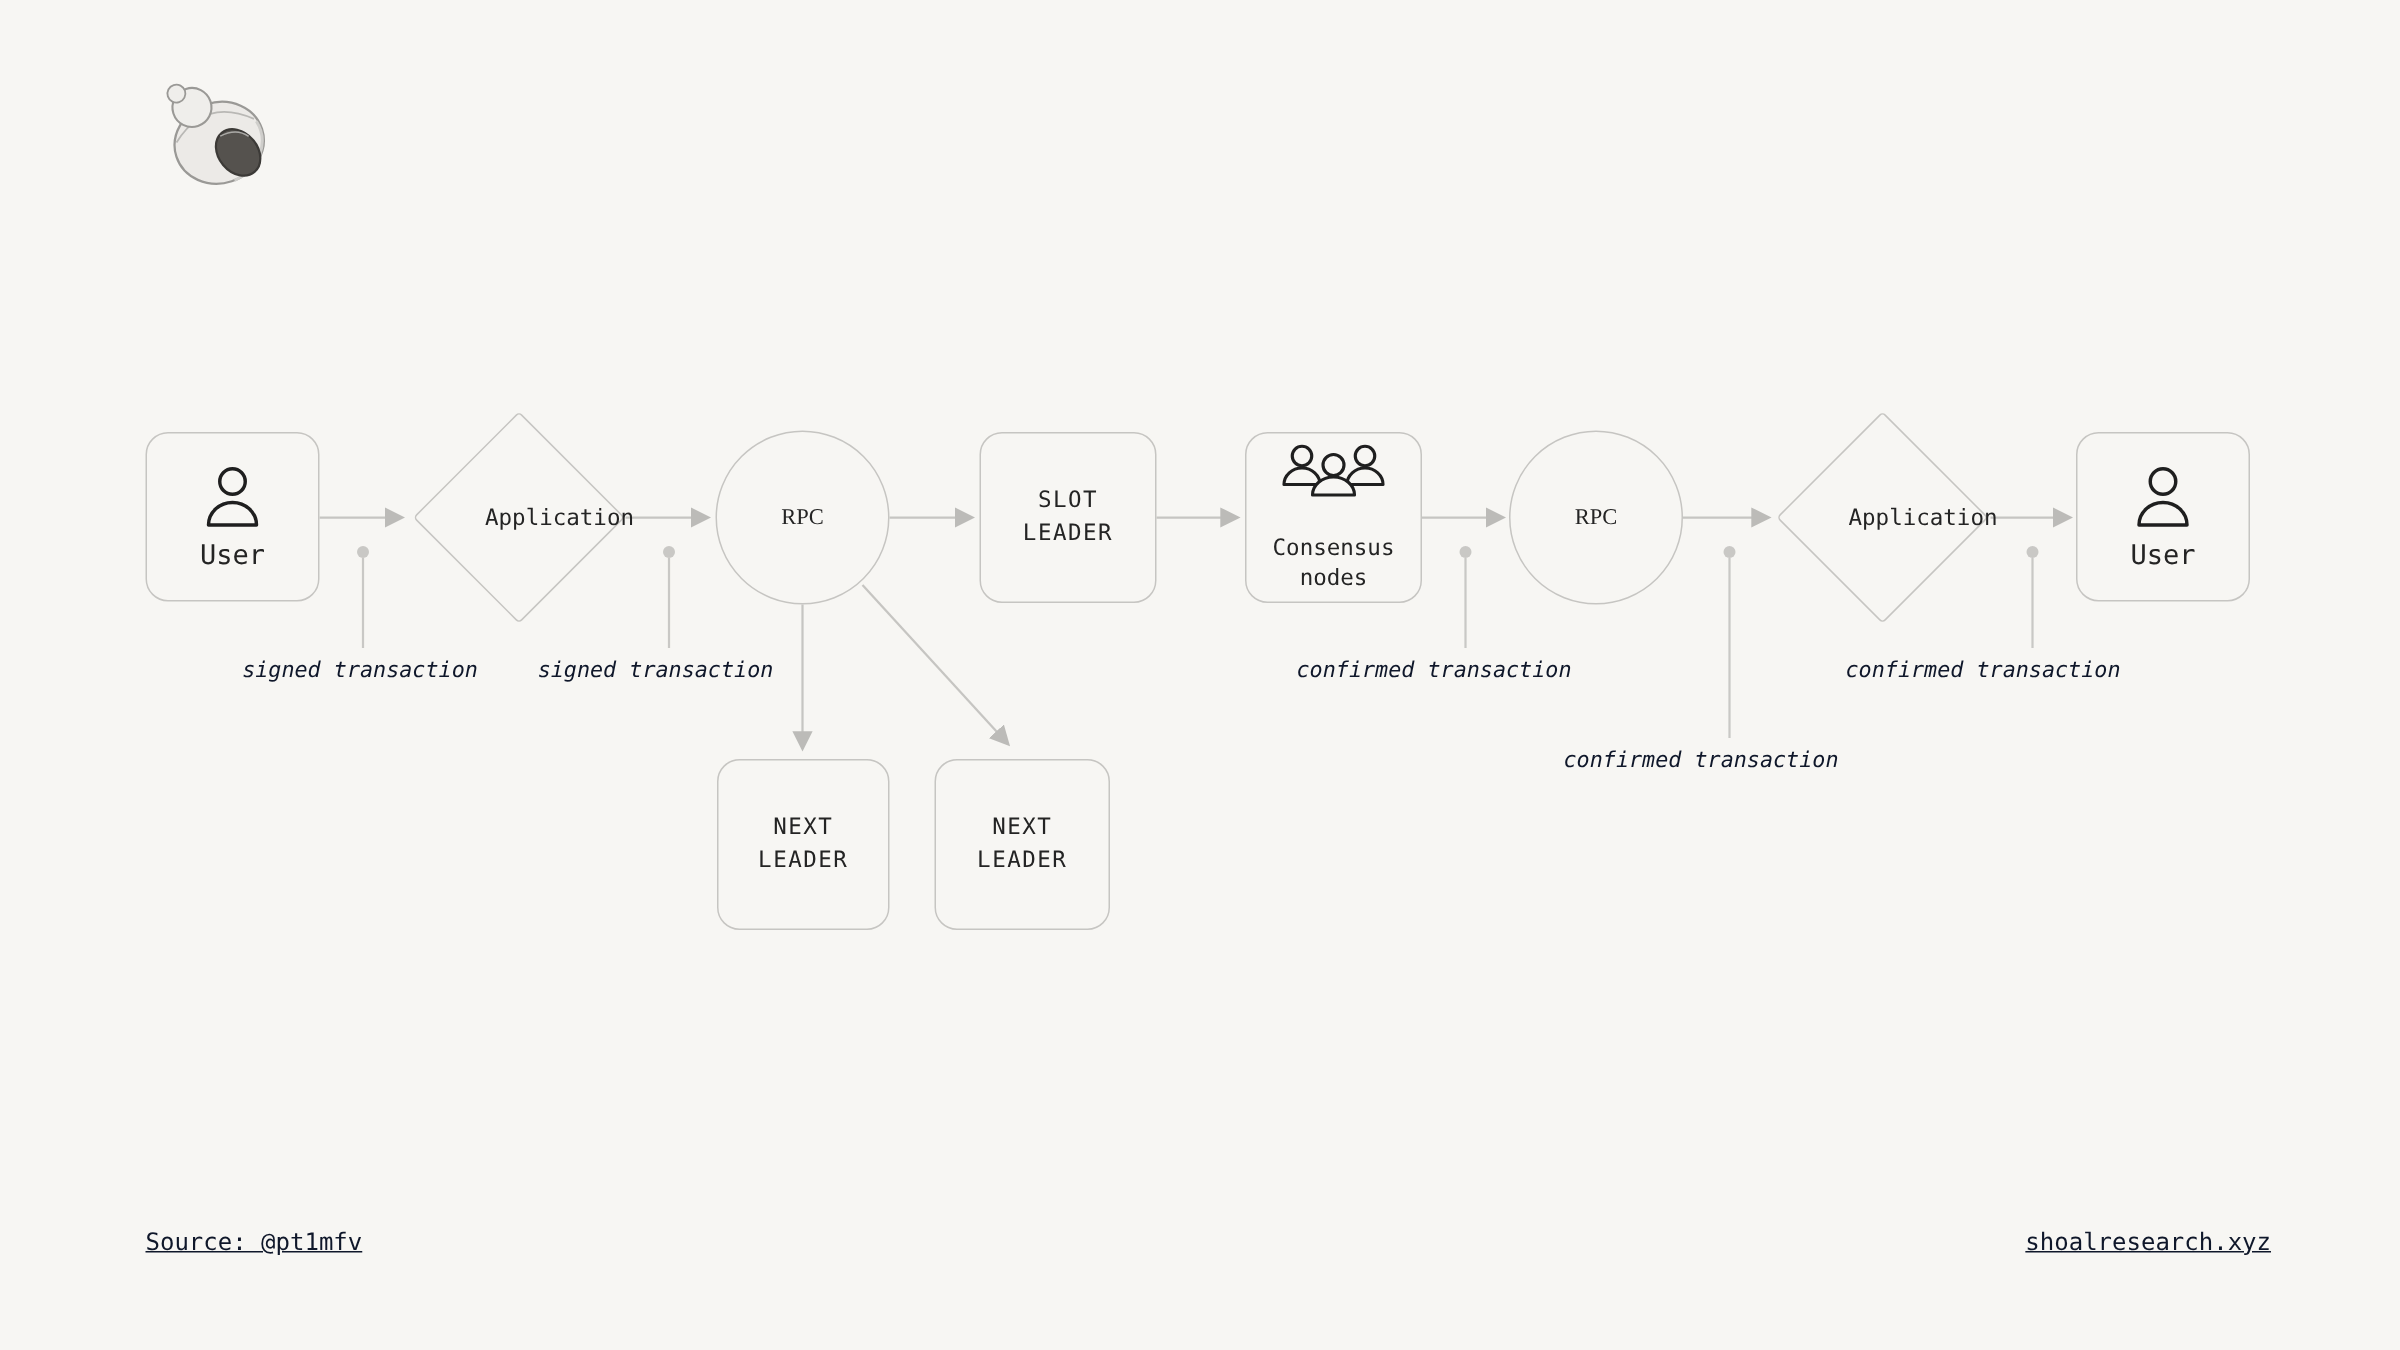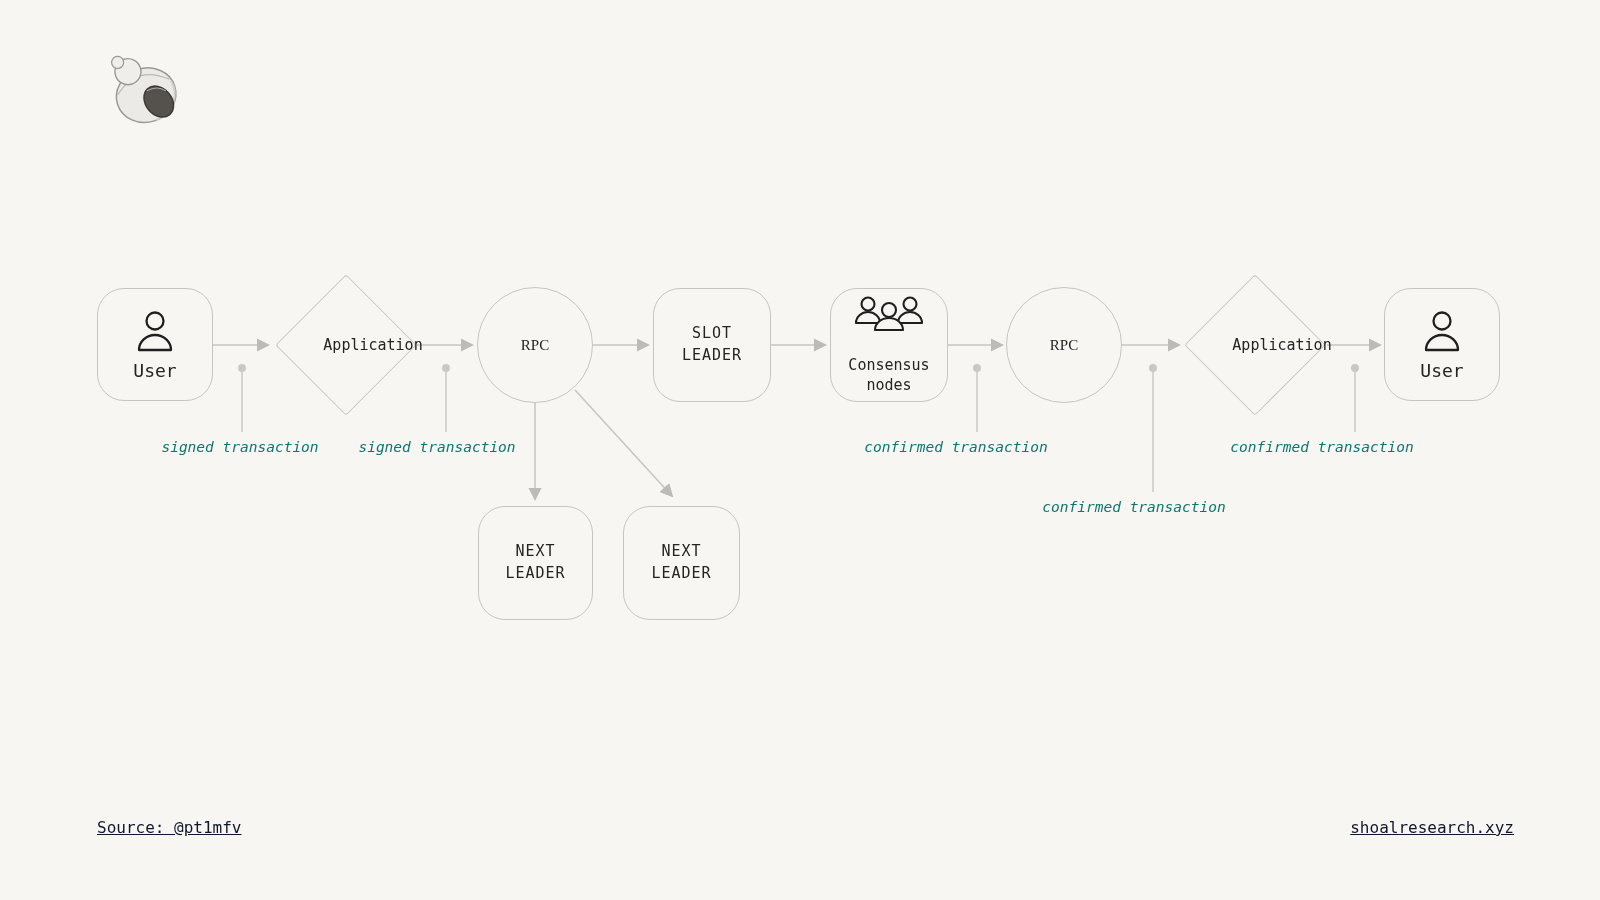--- a/index.html
+++ b/index.html
@@ -20,42 +20,42 @@
   
   .wires { position:absolute; left:0; top:0; width:1600px; height:900px; pointer-events:none; }
 
   
   .node {
     position:absolute; box-sizing:border-box;
     border:1.5px solid #c6c5c2; background:#f7f6f3;
     display:flex; flex-direction:column; align-items:center; justify-content:center;
     gap:7px;
   }
-  .rounded { border-radius:27px; }
+  .rounded { border-radius:15px; }
   .circle  { border-radius:50%;font-family:Liberation Serif, serif; }
 
   .node-label       { font-size:15px; color:#242424; text-align:center; }
   .node-label.big   { font-size:18px; }
   .node-label.caps  { letter-spacing:1px; line-height:1.45; width:96px; }
   .node-label.wrap  { line-height:1.3; width:96px; }
 
   .diamond {
     position:absolute; box-sizing:border-box; width:100px; height:100px;
     border:1.4px solid #c6c5c2; background:#f7f6f3;
     transform:rotate(45deg); border-radius:3px;
   }
   .diamond-label {
     position:absolute; transform:translate(-50%,-50%);
     font-size:15px; color:#242424; white-space:nowrap;margin-left:27px;
   }
 
   
   .edge-label {
     position:absolute; transform:translateX(-50%);
-    font-style:italic; font-size:14.5px; color:#0f766e; white-space:nowrap;
+    font-style:italic; font-size:14.5px; color:#0f172a; white-space:nowrap;
   }
 
   
   .footer-text { position:absolute; top:818px; font-size:16px; color:#0f172a; white-space:nowrap;text-decoration:underline; }
   .footer-left  { left:97px; }
   .footer-right { right:86px; }
 
   .icon-svg { display:block; }
 </style>
 </head>

